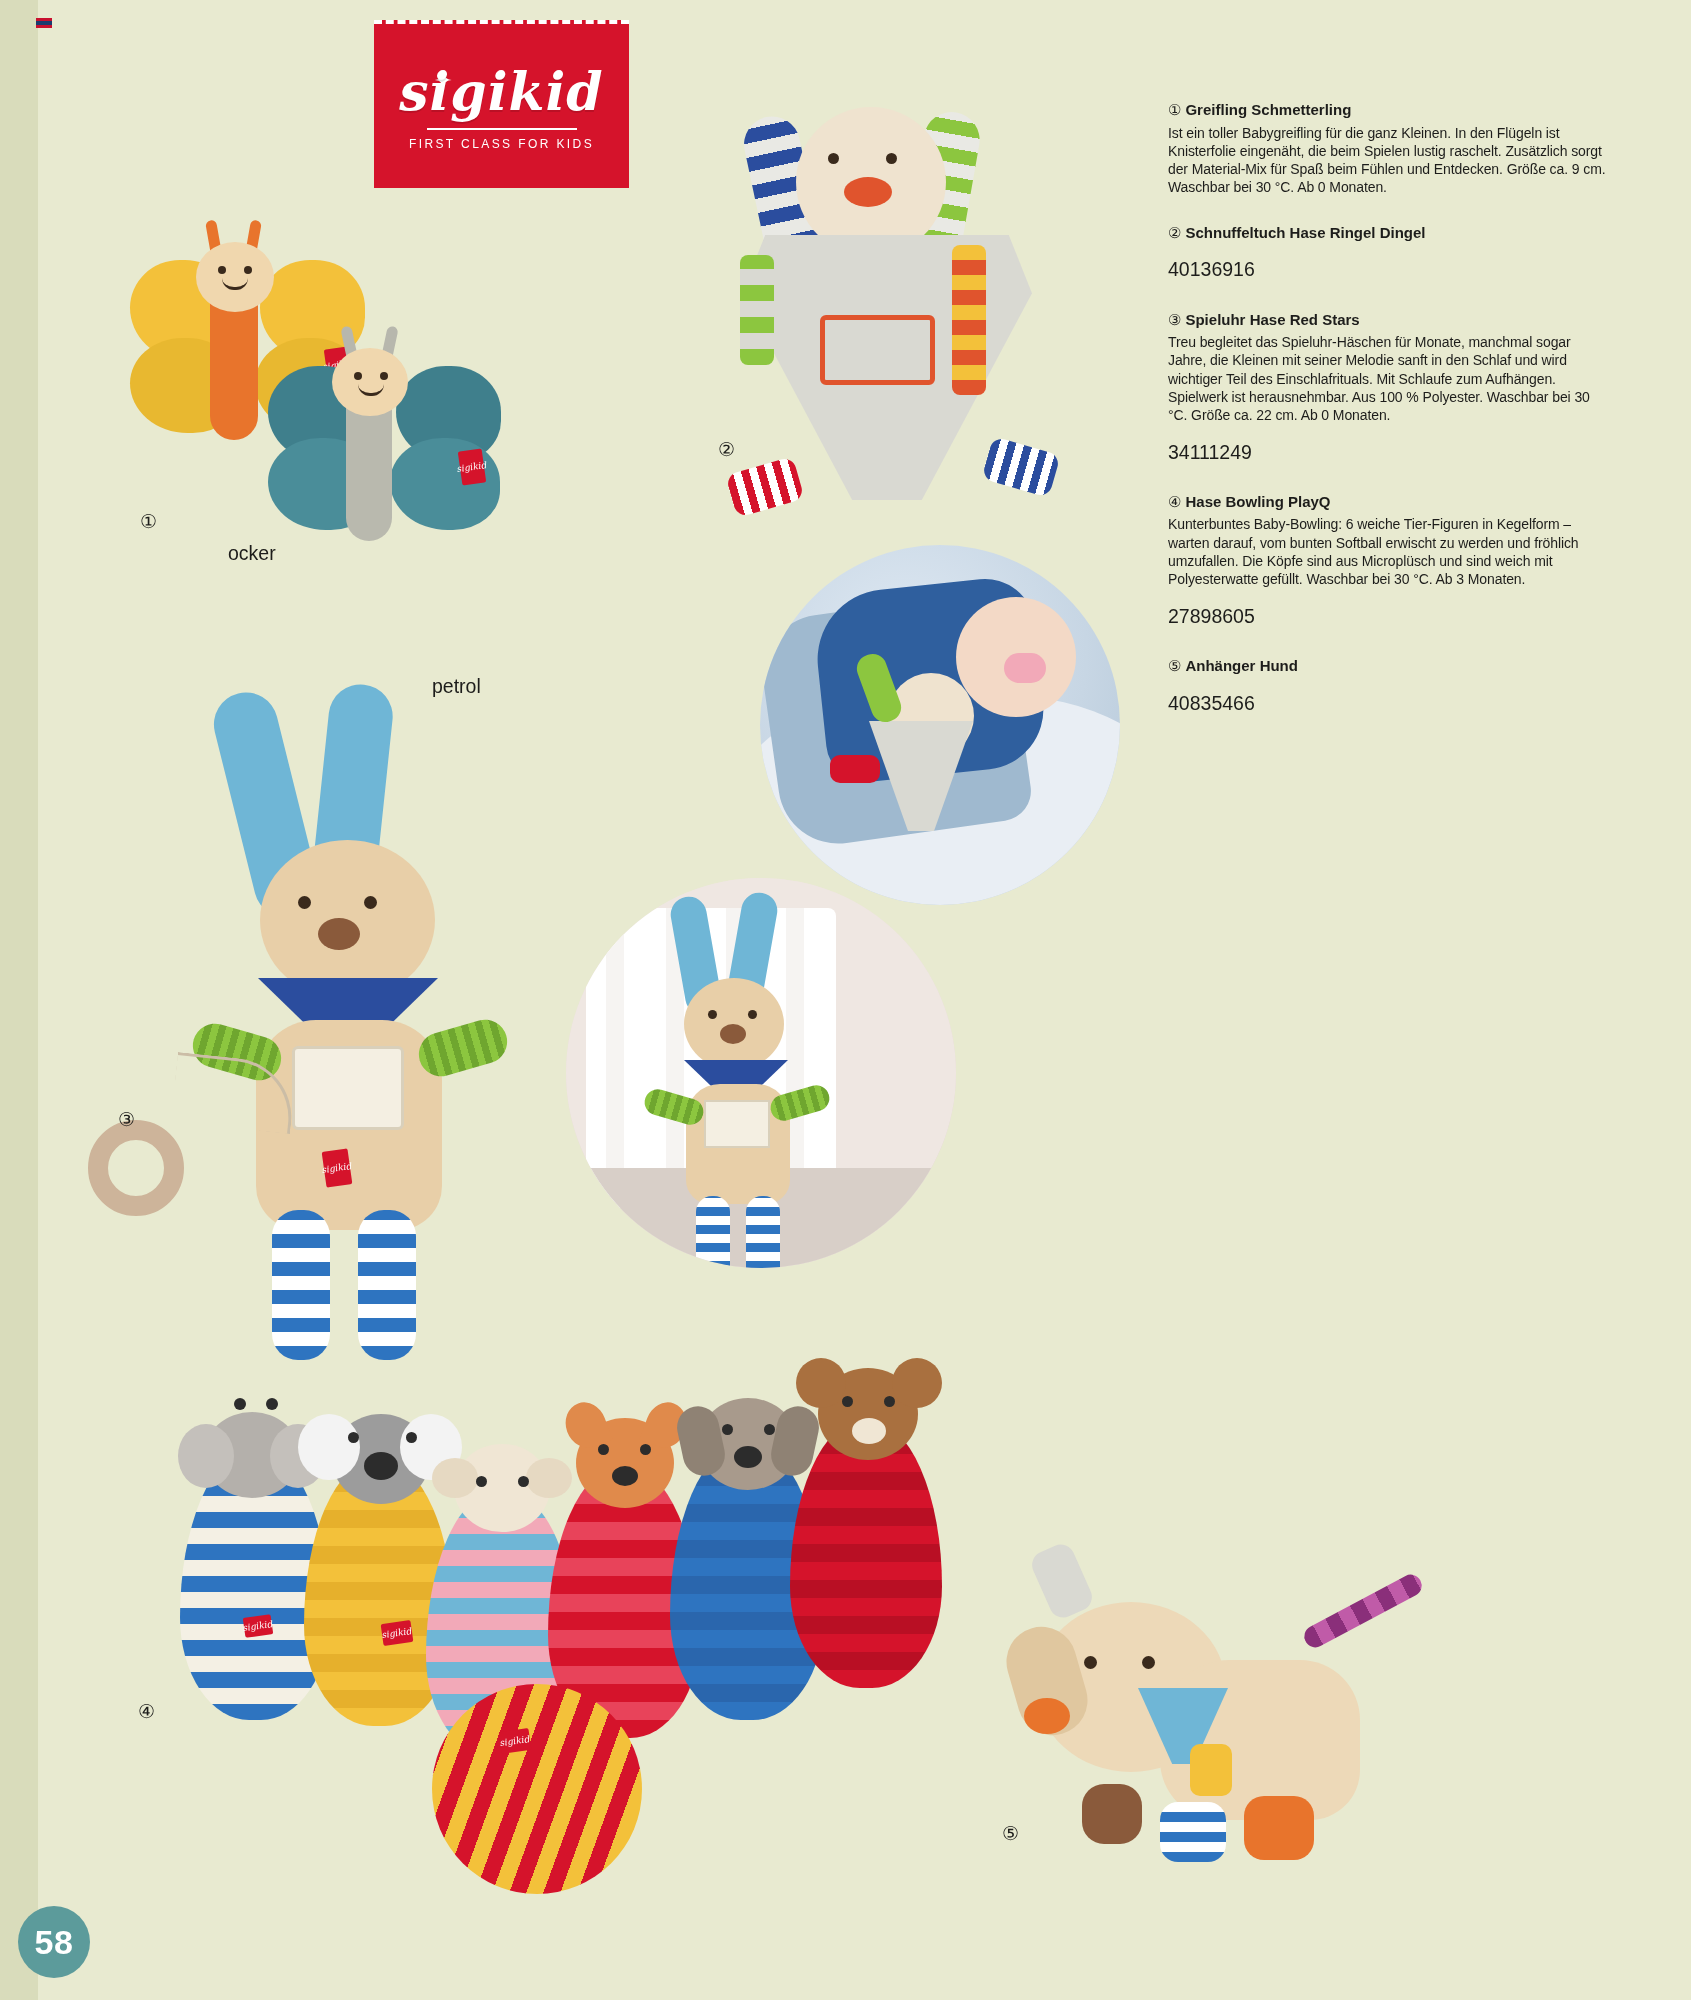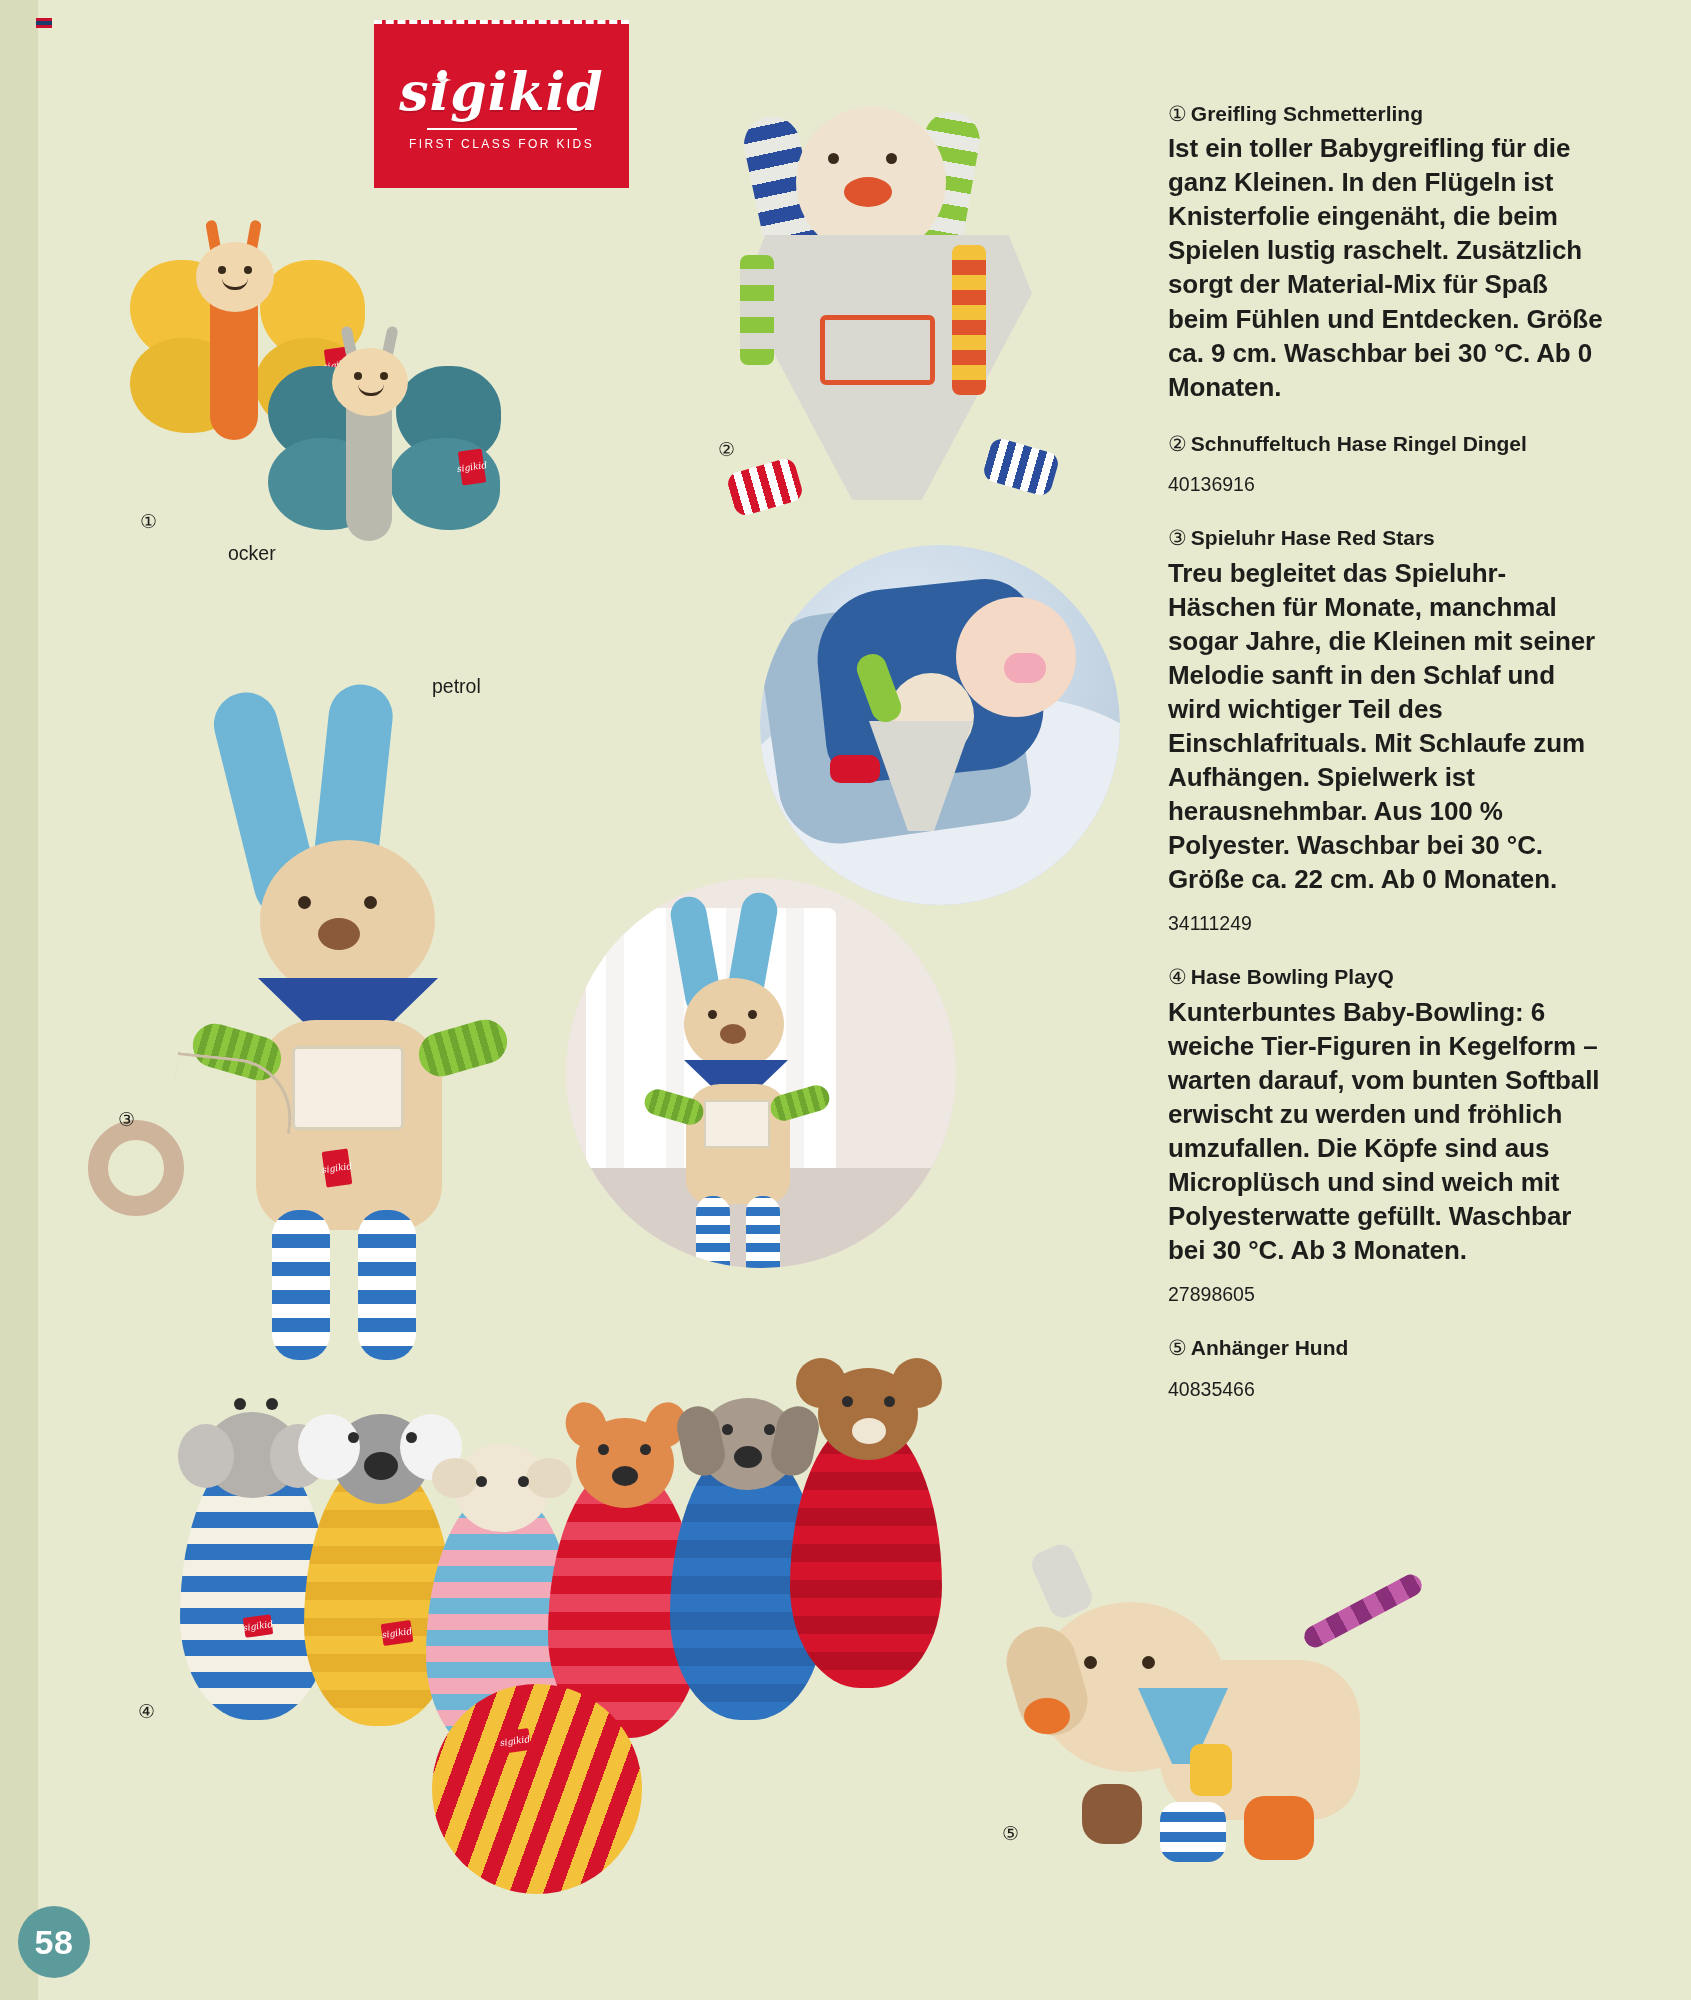--- a/index.html
+++ b/index.html
@@ -92,35 +92,34 @@
 
   
   .text-col {
     position: absolute;
     left: 1168px; top: 100px;
     width: 440px;
     color: #1d1d1b;
   }
   .block { margin-bottom: 26px; }
   .block-title {
-    font-size: 21px;
+    font-size: 15px;
     font-weight: bold;
     line-height: 1.3;
     margin-bottom: 4px;
     color: #1d1d1b;
   }
   .block-title .num {
     font-weight: normal;
     margin-right: 4px;
   }
   .block-body {
-    font-size: 26px;
+    font-size: 14px;
     line-height: 1.31;
     letter-spacing: -0.1px;
-    font-weight: bold;
   }
   .art-list { margin-top: 13px; }
   .art-line {
     font-size: 19.5px;
     line-height: 1.45;
   }
   .art-line .code { margin-right: 13px; }
 
   
   .marker {

